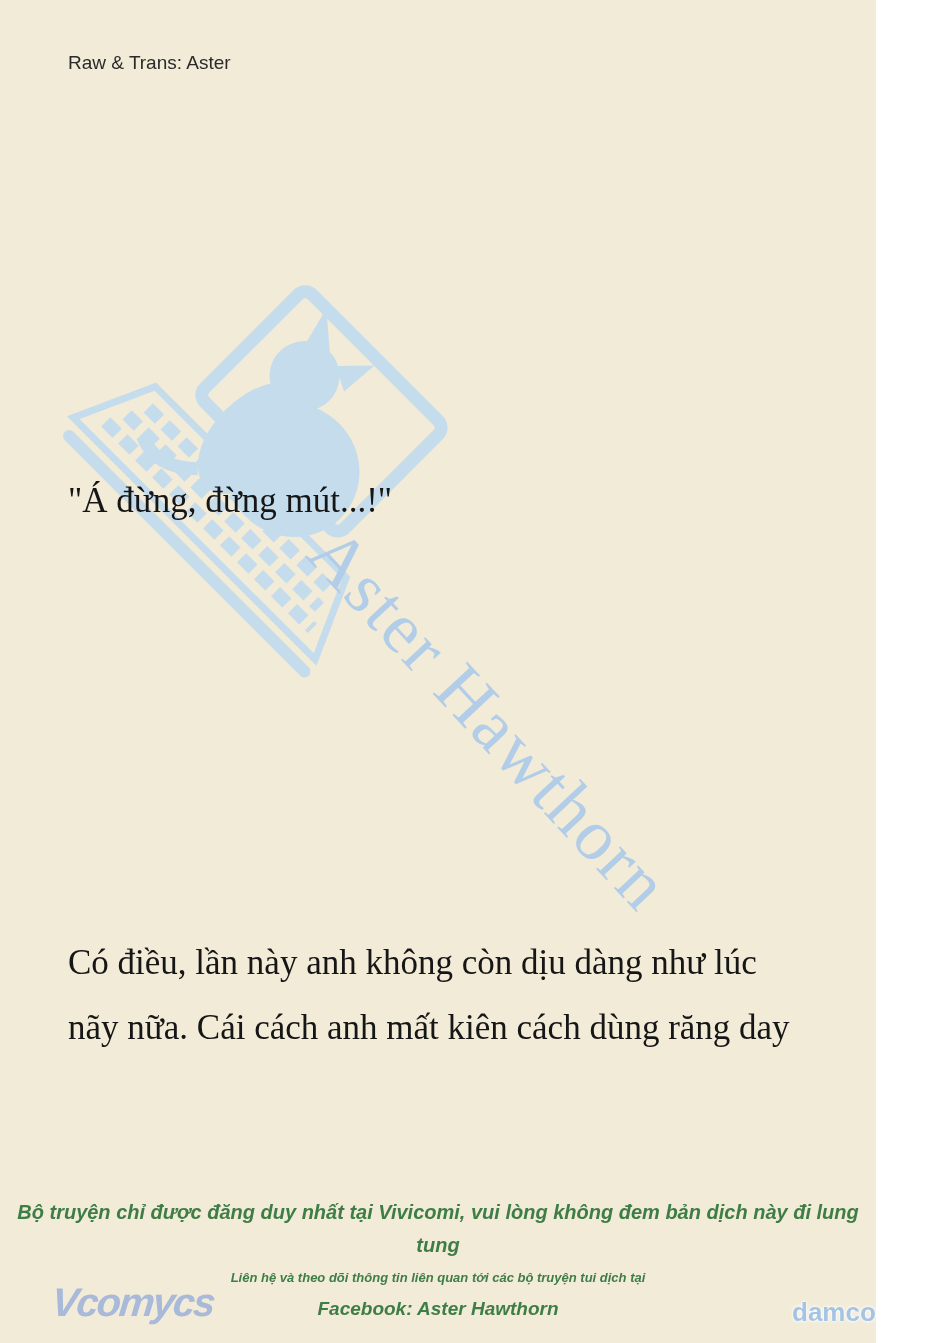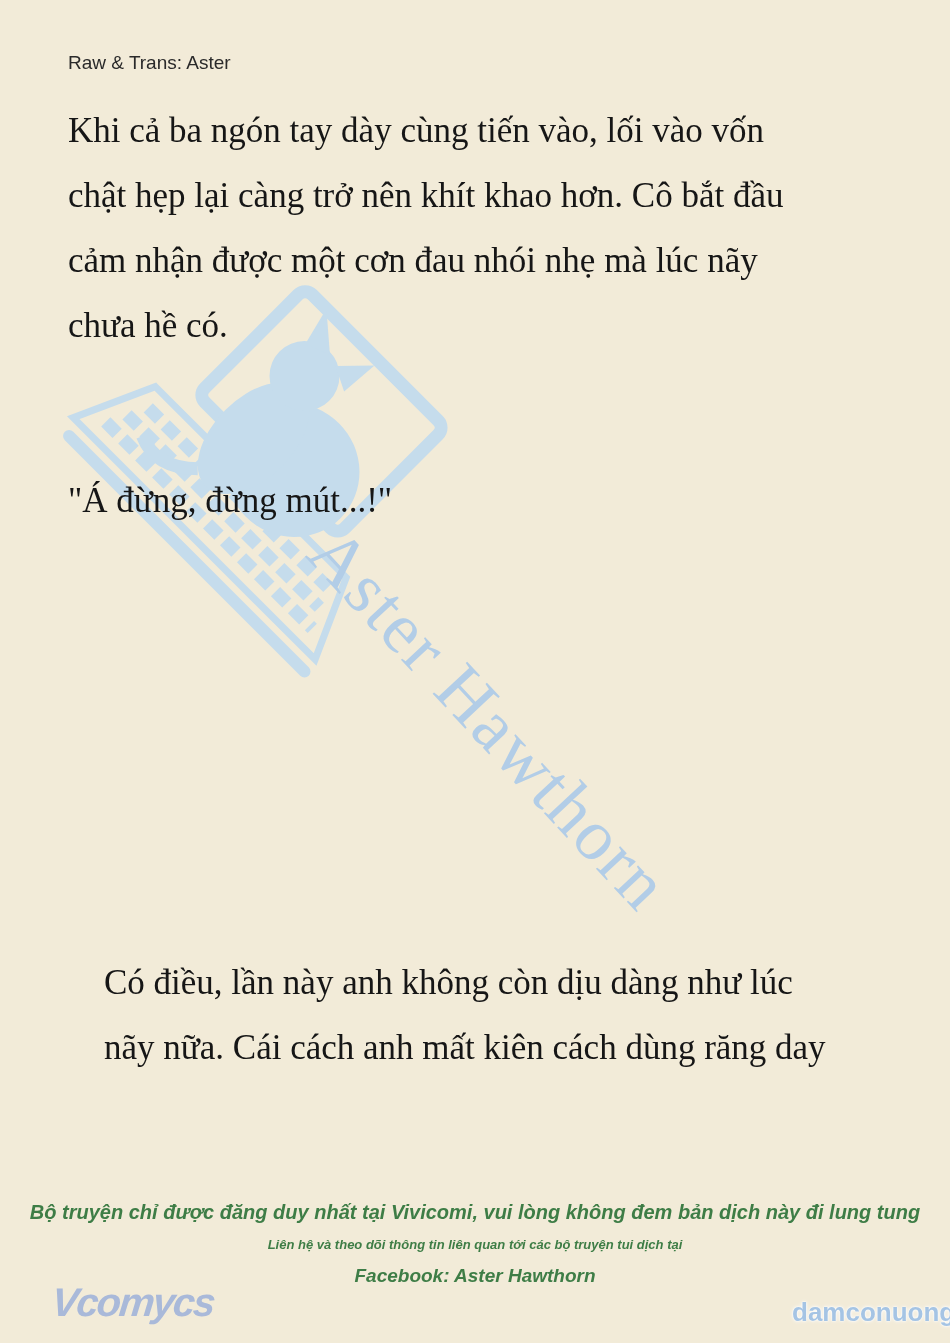--- a/index.html
+++ b/index.html
@@ -1,18 +1,18 @@
 <!DOCTYPE html>
 <html><head>
 <meta charset="utf-8">
 <style>
   html, body { margin: 0; padding: 0; }
   .page {
     position: relative;
-    width: 950px;
+    width: 876px;
     height: 1343px;
     background: #f2ebd8;
     overflow: hidden;
     font-family: "Liberation Serif", serif;
   }
   .header-credit {
     position: absolute;
     left: 68px;
     top: 52px;
     font-family: "Liberation Sans", sans-serif;
@@ -26,21 +26,21 @@
     right: 55px;
     font-size: 35px;
     line-height: 65px;
     color: #161616;
     z-index: 3;
   }
   .para .line { white-space: nowrap; }
   .p0 { top: 98px; }
   .p1 { top: 468px; }
   .p2 { top: 632px; }
-  .p3 { top: 950px; margin-left: 36px; }
+  .p3 { top: 930px; }
 
   
   .wm-svg {
     position: absolute;
     left: 60px;
     top: 315px;
     overflow: visible;
     z-index: 1;
   }
   .wm-text {
@@ -124,26 +124,20 @@
         <circle cx="160" cy="55" r="35"></circle>
         <path d="M138 32 L128 -8 L163 22 Z"></path>
         <path d="M175 26 L202 -2 L199 38 Z"></path>
       </g>
       <path d="M150 196 Q120 226 88 212" stroke-width="13"></path>
     </g>
   </svg>
 
   <div class="wm-text">Aster Hawthorn</div>
 
-  <div class="para p0">
-    <div class="line">Khi cả ba ngón tay dày cùng tiến vào, lối vào vốn</div>
-    <div class="line">chật hẹp lại càng trở nên khít khao hơn. Cô bắt đầu</div>
-    <div class="line">cảm nhận được một cơn đau nhói nhẹ mà lúc nãy</div>
-    <div class="line">chưa hề có.</div>
-  </div>
 
   <div class="para p1">
     <div class="line">"Á đừng, đừng mút...!"</div>
   </div>
 
 
   <div class="para p3">
     <div class="line">Có điều, lần này anh không còn dịu dàng như lúc</div>
     <div class="line">nãy nữa. Cái cách anh mất kiên cách dùng răng day</div>
   </div>

